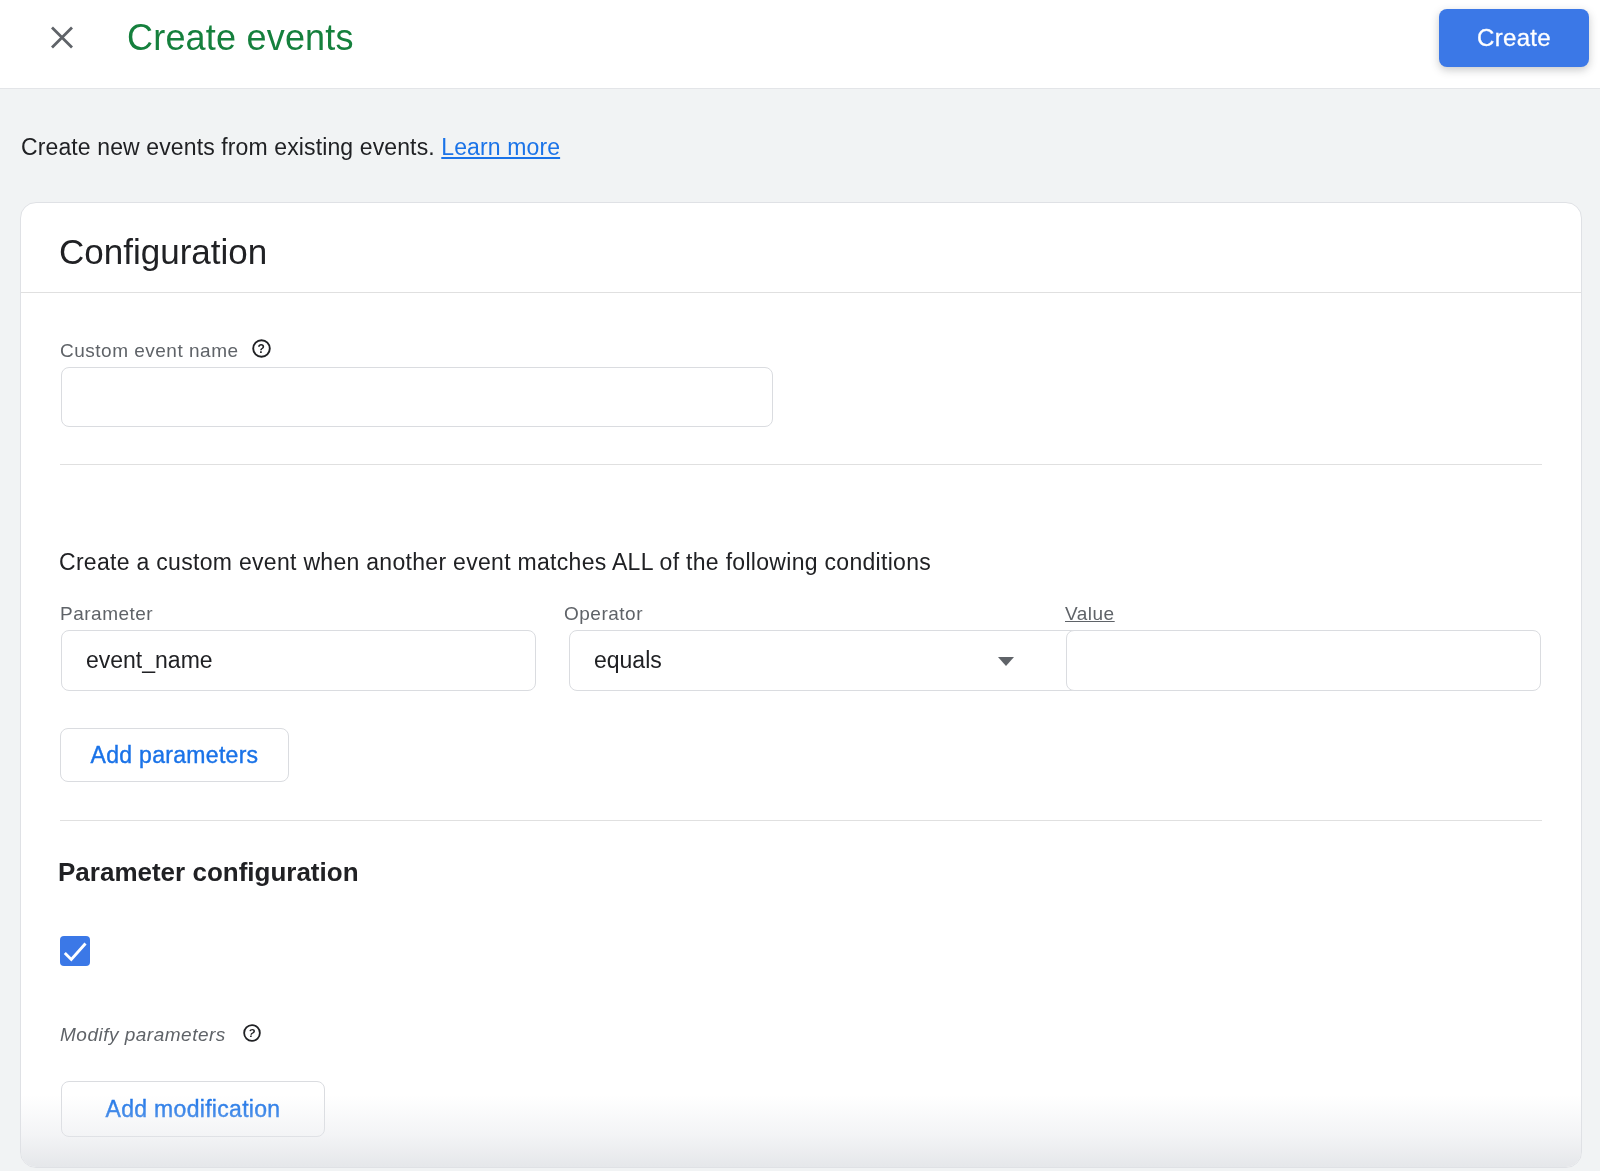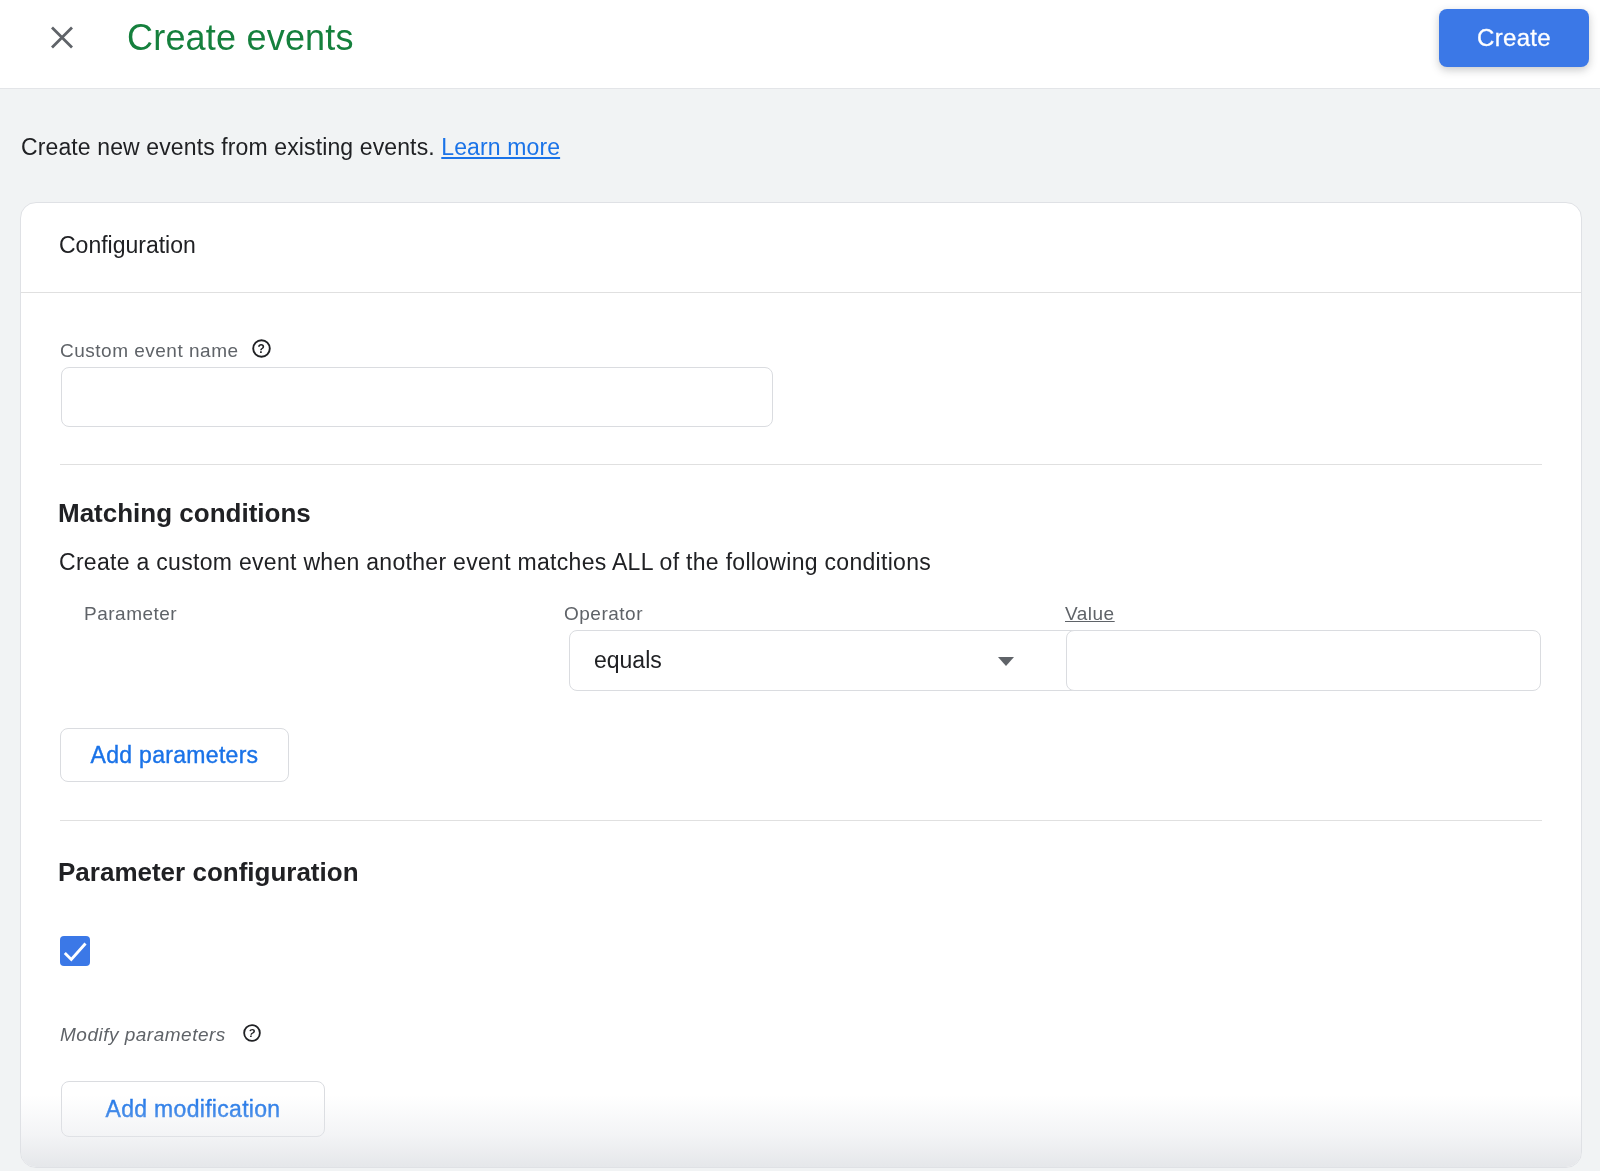--- a/index.html
+++ b/index.html
@@ -35,42 +35,42 @@
   position:absolute; left:20px; top:202px; width:1562px; height:966px;
   background:#fff; border:1px solid #dfe1e5; border-radius:16px;
   overflow:hidden;
 }
 .card-head {
   position:absolute; left:0; top:0; width:100%; height:90px;
   border-bottom:1px solid #e0e0e0;
 }
 .card-head h1 {
   position:absolute; left:38px; top:29px;
-  font-size:23px; font-weight:400; color:#202124;
+  font-size:35px; font-weight:400; color:#202124;
 }
 .label {
   font-size:19px; color:#5f6368; letter-spacing:0.5px;
 }
 .lbl-custom { position:absolute; left:39px; top:136px; }
 .qicon { display:inline-block; vertical-align:-1px; margin-left:13px; }
 .input {
   position:absolute; background:#fff;
   border:1px solid #dadce0; border-radius:8px;
   font-size:23px; color:#202124; line-height:58px; padding-left:24px;
 }
 .inp-custom { left:40px; top:164px; width:712px; height:60px; }
 .divider2 { position:absolute; left:39px; top:261px; width:1482px; border-top:1px solid #e0e0e0; }
 .h2 {
   position:absolute; font-size:26px; font-weight:700; color:#202124;
 }
 .h2-matching { left:37px; top:295px; }
 .desc {
   position:absolute; left:38px; top:346px; font-size:23px; color:#202124; letter-spacing:0.3px;
 }
-.lbl-param { position:absolute; left:39px; top:400px;margin-left:24px; }
+.lbl-param { position:absolute; left:39px; top:400px; }
 .lbl-oper  { position:absolute; left:543px; top:400px; }
 .lbl-value { position:absolute; left:1044px; top:400px;text-decoration:underline; }
 .inp-param { left:40px; top:427px; width:475px; height:61px; }
 .inp-oper  { left:532px; top:427px; width:556px; height:61px;margin-left:16px; }
 .inp-value { left:1045px; top:427px; width:475px; height:61px; }
 .arrow {
   position:absolute; left:977px; top:454px;
   width:0; height:0; border-left:8px solid transparent; border-right:8px solid transparent;
   border-top:9px solid #5f6368;
 }
@@ -108,25 +108,25 @@
   <div class="card">
     <div class="card-head">
       <h1>Configuration</h1>
     </div>
     <div class="label lbl-custom">Custom event name<span class="qicon"><svg width="19" height="19" viewBox="0 0 19 19">
           <circle cx="9.5" cy="9.5" r="8.3" stroke="#202124" stroke-width="1.9" fill="none"></circle>
           <text x="9.5" y="13.8" text-anchor="middle" font-size="12" font-weight="bold" fill="#202124" font-family="Liberation Sans">?</text>
         </svg></span></div>
     <div class="input inp-custom"></div>
     <div class="divider2"></div>
-    <div class="h2 h2-matching">Matching conditions</div>
     <div class="desc">Create a custom event when another event matches ALL of the following conditions</div>
     <div class="label lbl-param">Parameter</div>
     <div class="label lbl-oper">Operator</div>
     <div class="label lbl-value">Value</div>
+    <div class="input inp-param">event_name</div>
     <div class="input inp-oper">equals</div>
     <div class="input inp-value"></div>
     <div class="arrow"></div>
     <div class="btn-outline btn-addcond">Add parameters</div>
     <div class="divider3"></div>
     <div class="h2 h2-paramcfg">Parameter configuration</div>
     <div class="checkbox"><svg width="30" height="30" viewBox="0 0 30 30">
         <path d="M4.8 17 L11.3 23.5 L25.5 7.5" stroke="#fff" stroke-width="2.9" fill="none"></path>
       </svg></div>
     <div class="label lbl-modify">Modify parameters<span class="qicon" style="margin-left:17px"><svg width="18" height="18" viewBox="0 0 19 19">

